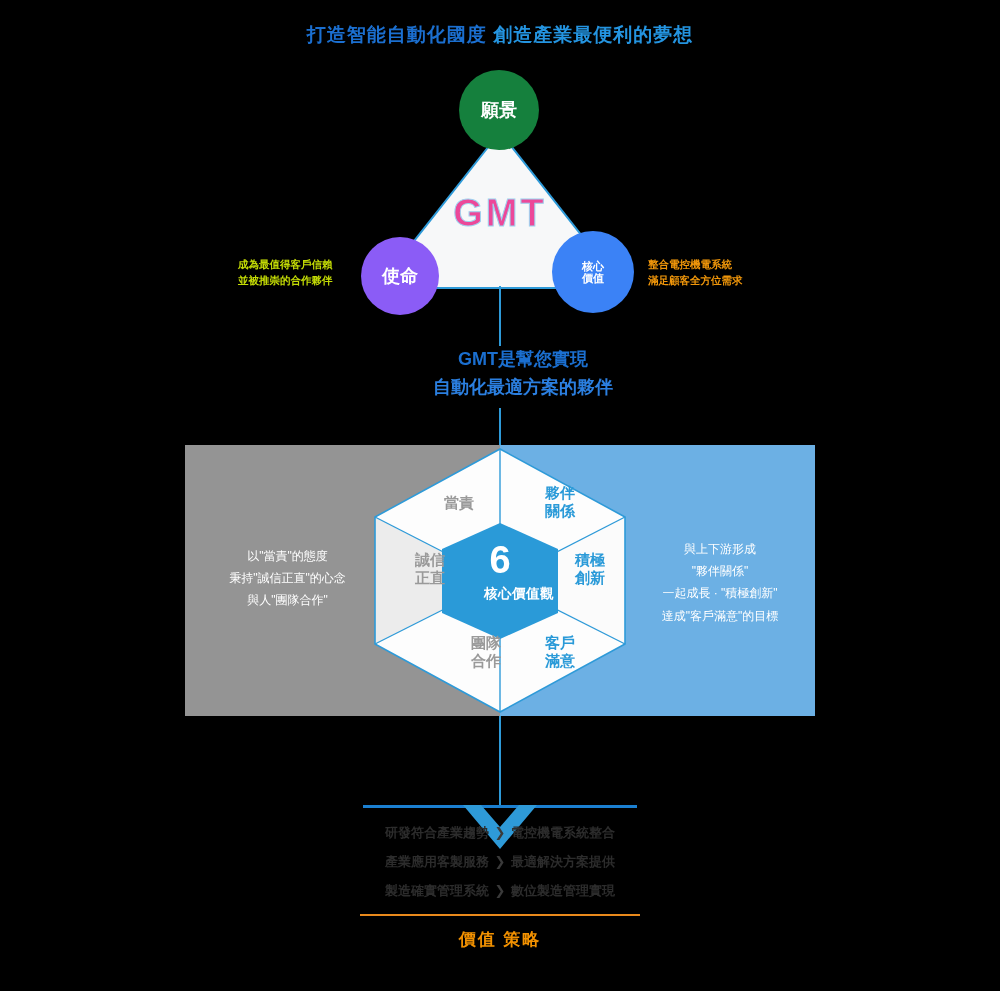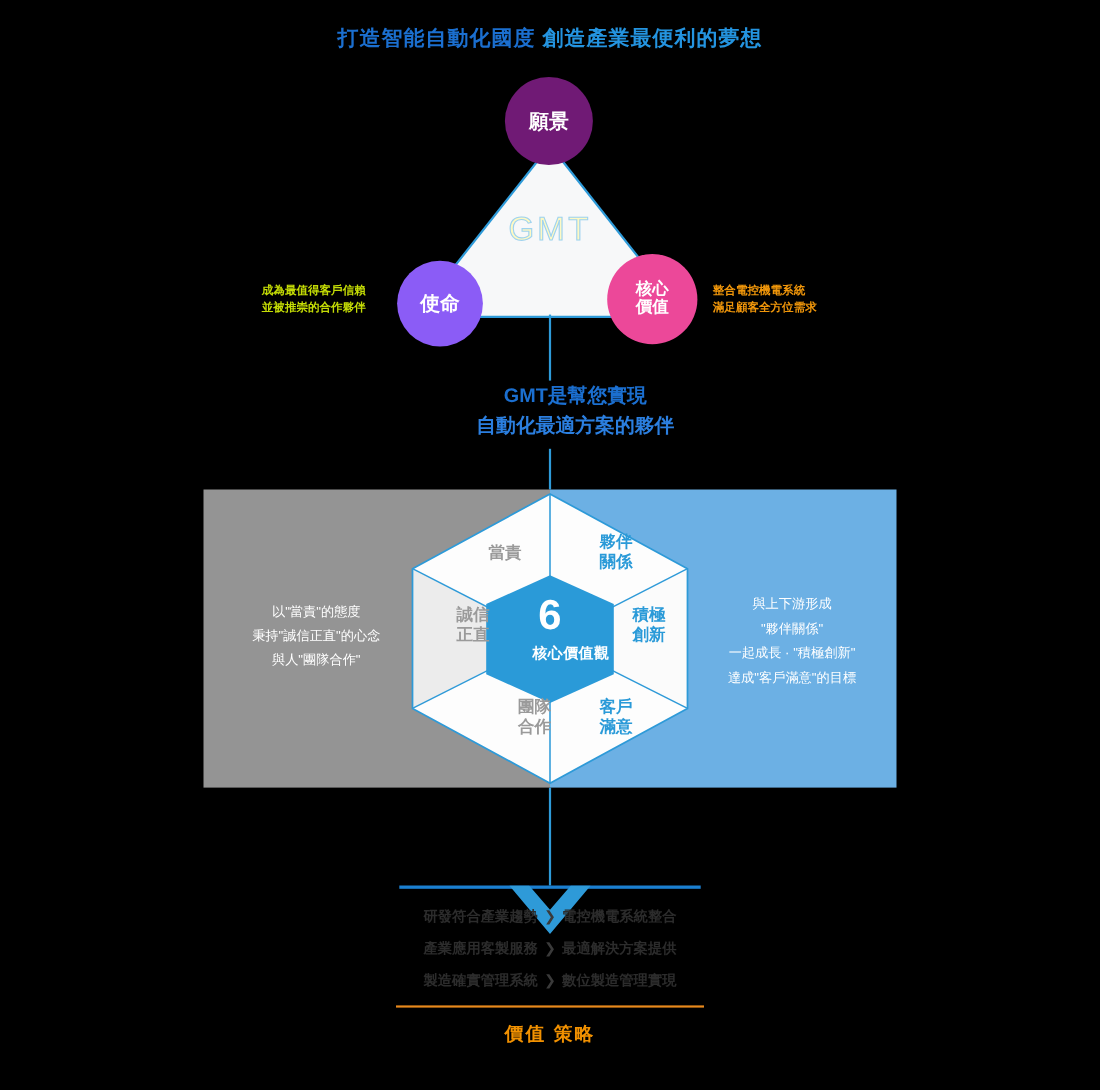--- a/index.html
+++ b/index.html
@@ -23,28 +23,28 @@
 
   
   .tri-wrap { position:absolute; left:340px; top:60px; width:320px; height:280px; }
   .tri-svg  { position:absolute; left:0; top:0; }
 
   .circle {
     position:absolute; border-radius:50%;
     display:flex; align-items:center; justify-content:center;
     color:#fff; font-weight:bold; text-align:center; line-height:1.12;
   }
-  .c-vision { left:459px; top:70px;  width:80px; height:80px; background:#701a75; font-size:18px;text-align:center; }
+  .c-vision { left:459px; top:70px;  width:80px; height:80px; background:#15803d; font-size:18px;text-align:center; }
   .c-mission{ left:361px; top:237px; width:78px; height:78px; background:#8b5cf6; font-size:18px; }
-  .c-core   { left:552px; top:231px; width:82px; height:82px; background:#ec4899; font-size:15px;font-family:Liberation Serif, serif; }
+  .c-core   { left:552px; top:231px; width:82px; height:82px; background:#3b82f6; font-size:11px;font-family:Liberation Serif, serif; }
 
   .gmt-word {
     position:absolute; left:0; top:192px; width:1000px; text-align:center;
-    font-size:30px; font-weight:normal; letter-spacing:3px;
-    color:#fef9c3;
+    font-size:38px; font-weight:bold; letter-spacing:3px;
+    color:#ec4899;
     -webkit-text-stroke:1px #9ed2ef;
   }
 
   .side-note {
     position:absolute; font-size:10.5px; font-weight:bold;
     line-height:1.55; white-space:nowrap;
   }
   .note-left  { left:238px; top:256px; color:#c4dc05; text-align:left; }
   .note-right { left:648px; top:256px; color:#f0960a; text-align:left; }
 

